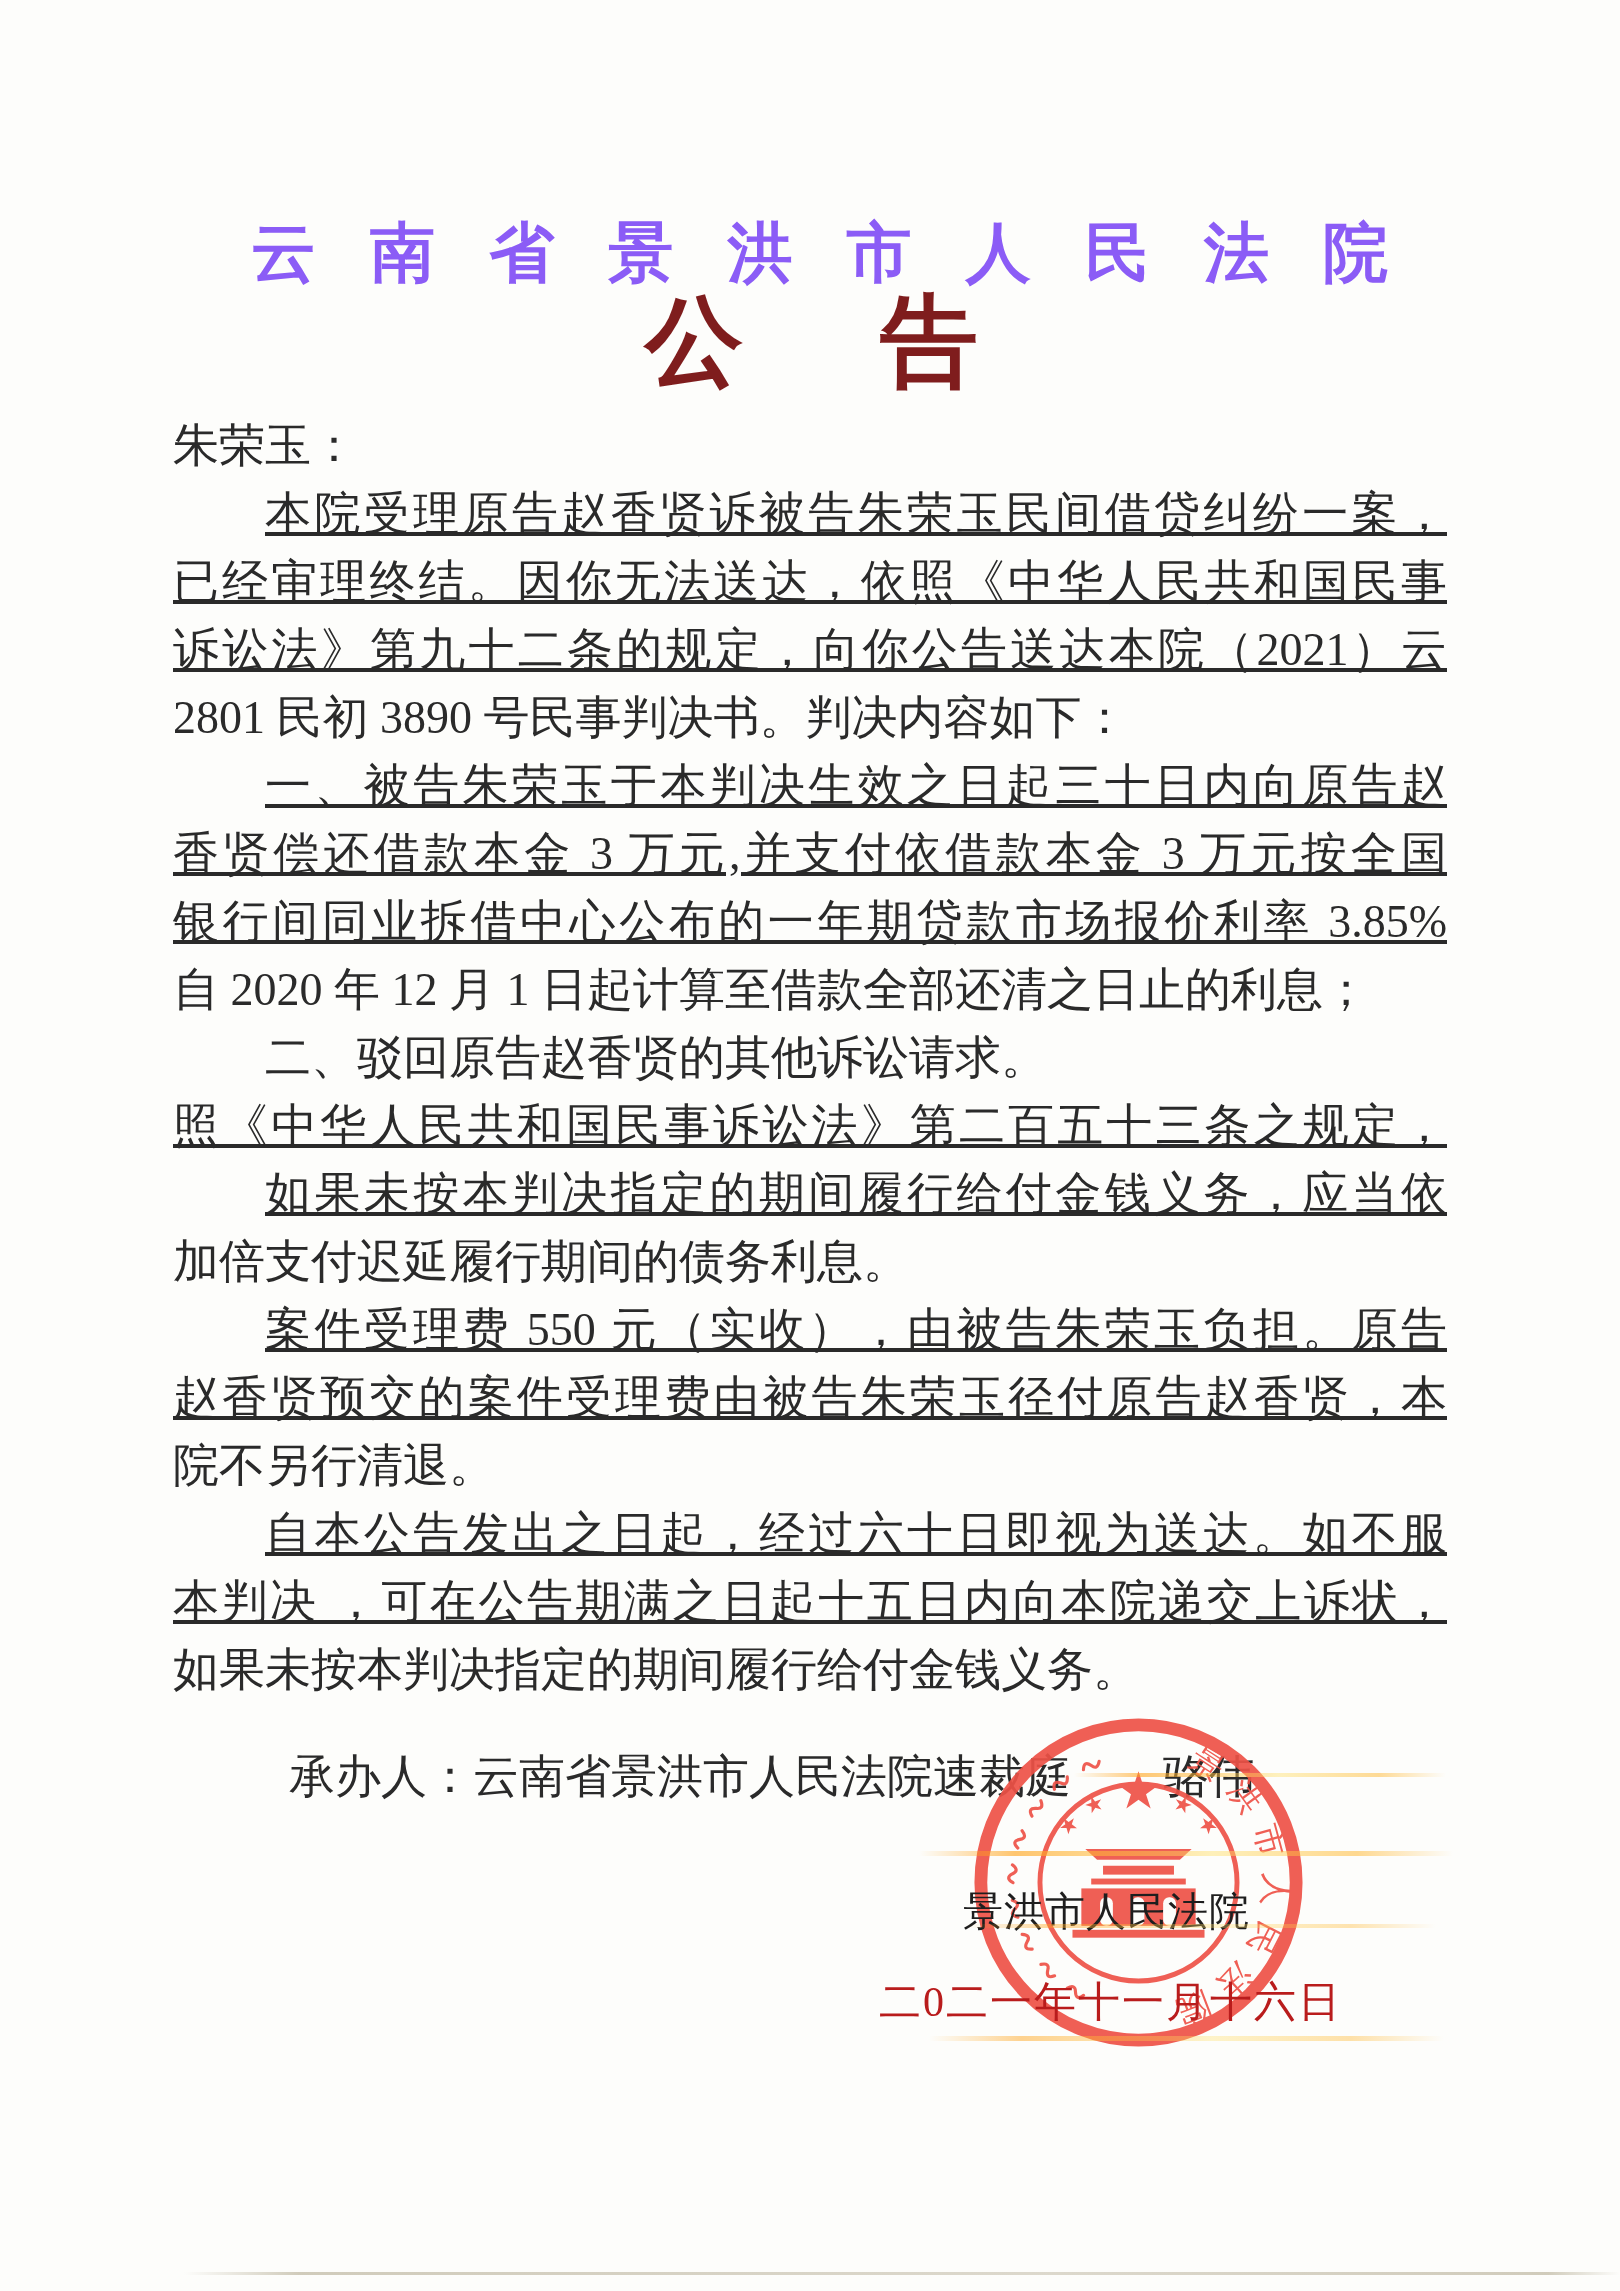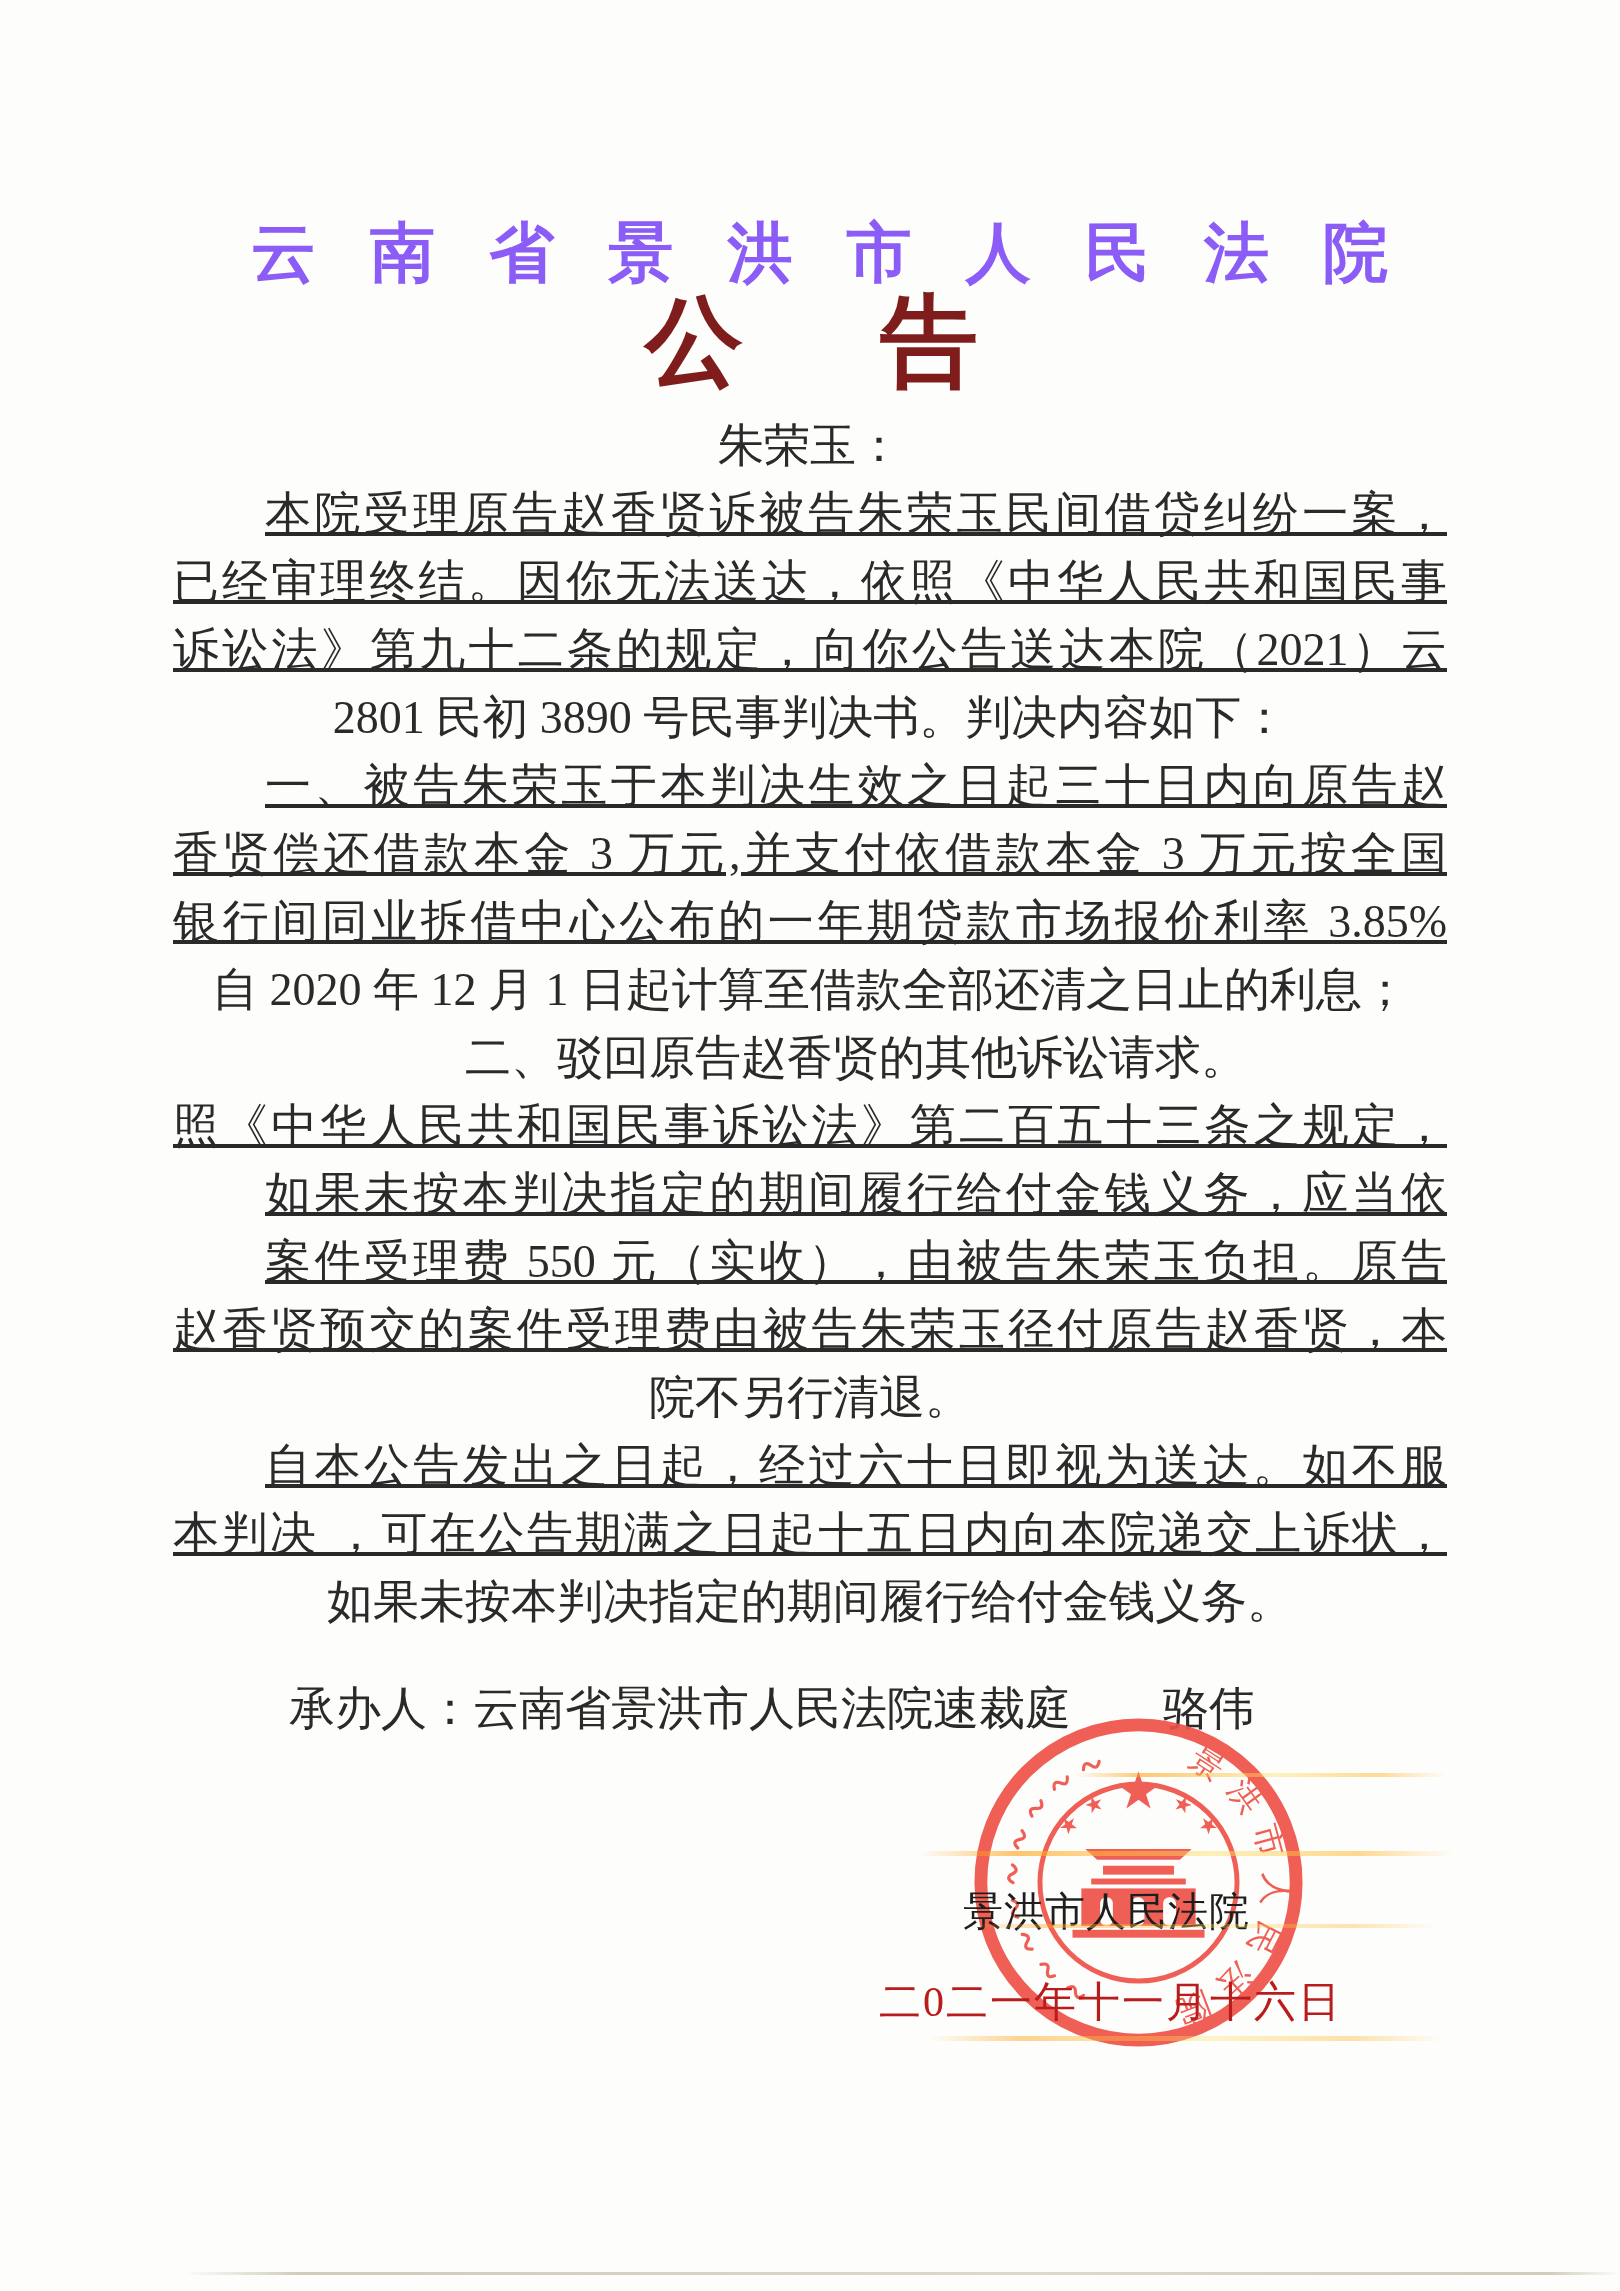--- a/index.html
+++ b/index.html
@@ -29,21 +29,21 @@
     font-size:98px;line-height:110px;
     color:#7f1d1d;
     text-align:justify;text-align-last:justify;
     white-space:nowrap;text-justify:inter-character;
   }
   
   .doc-body{
     position:absolute;left:173px;top:412px;width:1274px;
     font-size:46px;line-height:68px;color:#2a2a2a;
   }
-  .body-line{height:68px;text-align:center;}
+  .body-line{height:68px;}
   .body-line.indent{text-indent:92px;}
   .body-line.justify{text-align:justify;text-align-last:justify;text-justify:inter-character;text-decoration:underline;}
   .handler-line{margin-top:39px;padding-left:116px;height:68px;white-space:pre;}
   
   .seal{
     position:absolute;left:971px;top:1715px;width:335px;height:335px;
     z-index:1;opacity:.92;
     color:var(--seal-color,#ee5247);
   }
   .seal .ring{stroke:currentColor;fill:none;}
@@ -99,20 +99,21 @@
         <div class="body-line justify">银行间同业拆借中心公布的一年期贷款市场报价利率 3.85%</div>
 
         <div class="body-line">自 2020 年 12 月 1 日起计算至借款全部还清之日止的利息；</div>
 
         <div class="body-line indent">二、驳回原告赵香贤的其他诉讼请求。</div>
 
         <div class="body-line justify">照《中华人民共和国民事诉讼法》第二百五十三条之规定，</div>
 
         <div class="body-line indent justify">如果未按本判决指定的期间履行给付金钱义务，应当依</div>
 
+        <div class="body-line">加倍支付迟延履行期间的债务利息。</div>
 
         <div class="body-line indent justify">案件受理费 550 元（实收），由被告朱荣玉负担。原告</div>
 
         <div class="body-line justify">赵香贤预交的案件受理费由被告朱荣玉径付原告赵香贤，本</div>
 
         <div class="body-line">院不另行清退。</div>
 
         <div class="body-line indent justify">自本公告发出之日起，经过六十日即视为送达。如不服</div>
 
         <div class="body-line justify">本判决 ，可在公告期满之日起十五日内向本院递交上诉状，</div>

